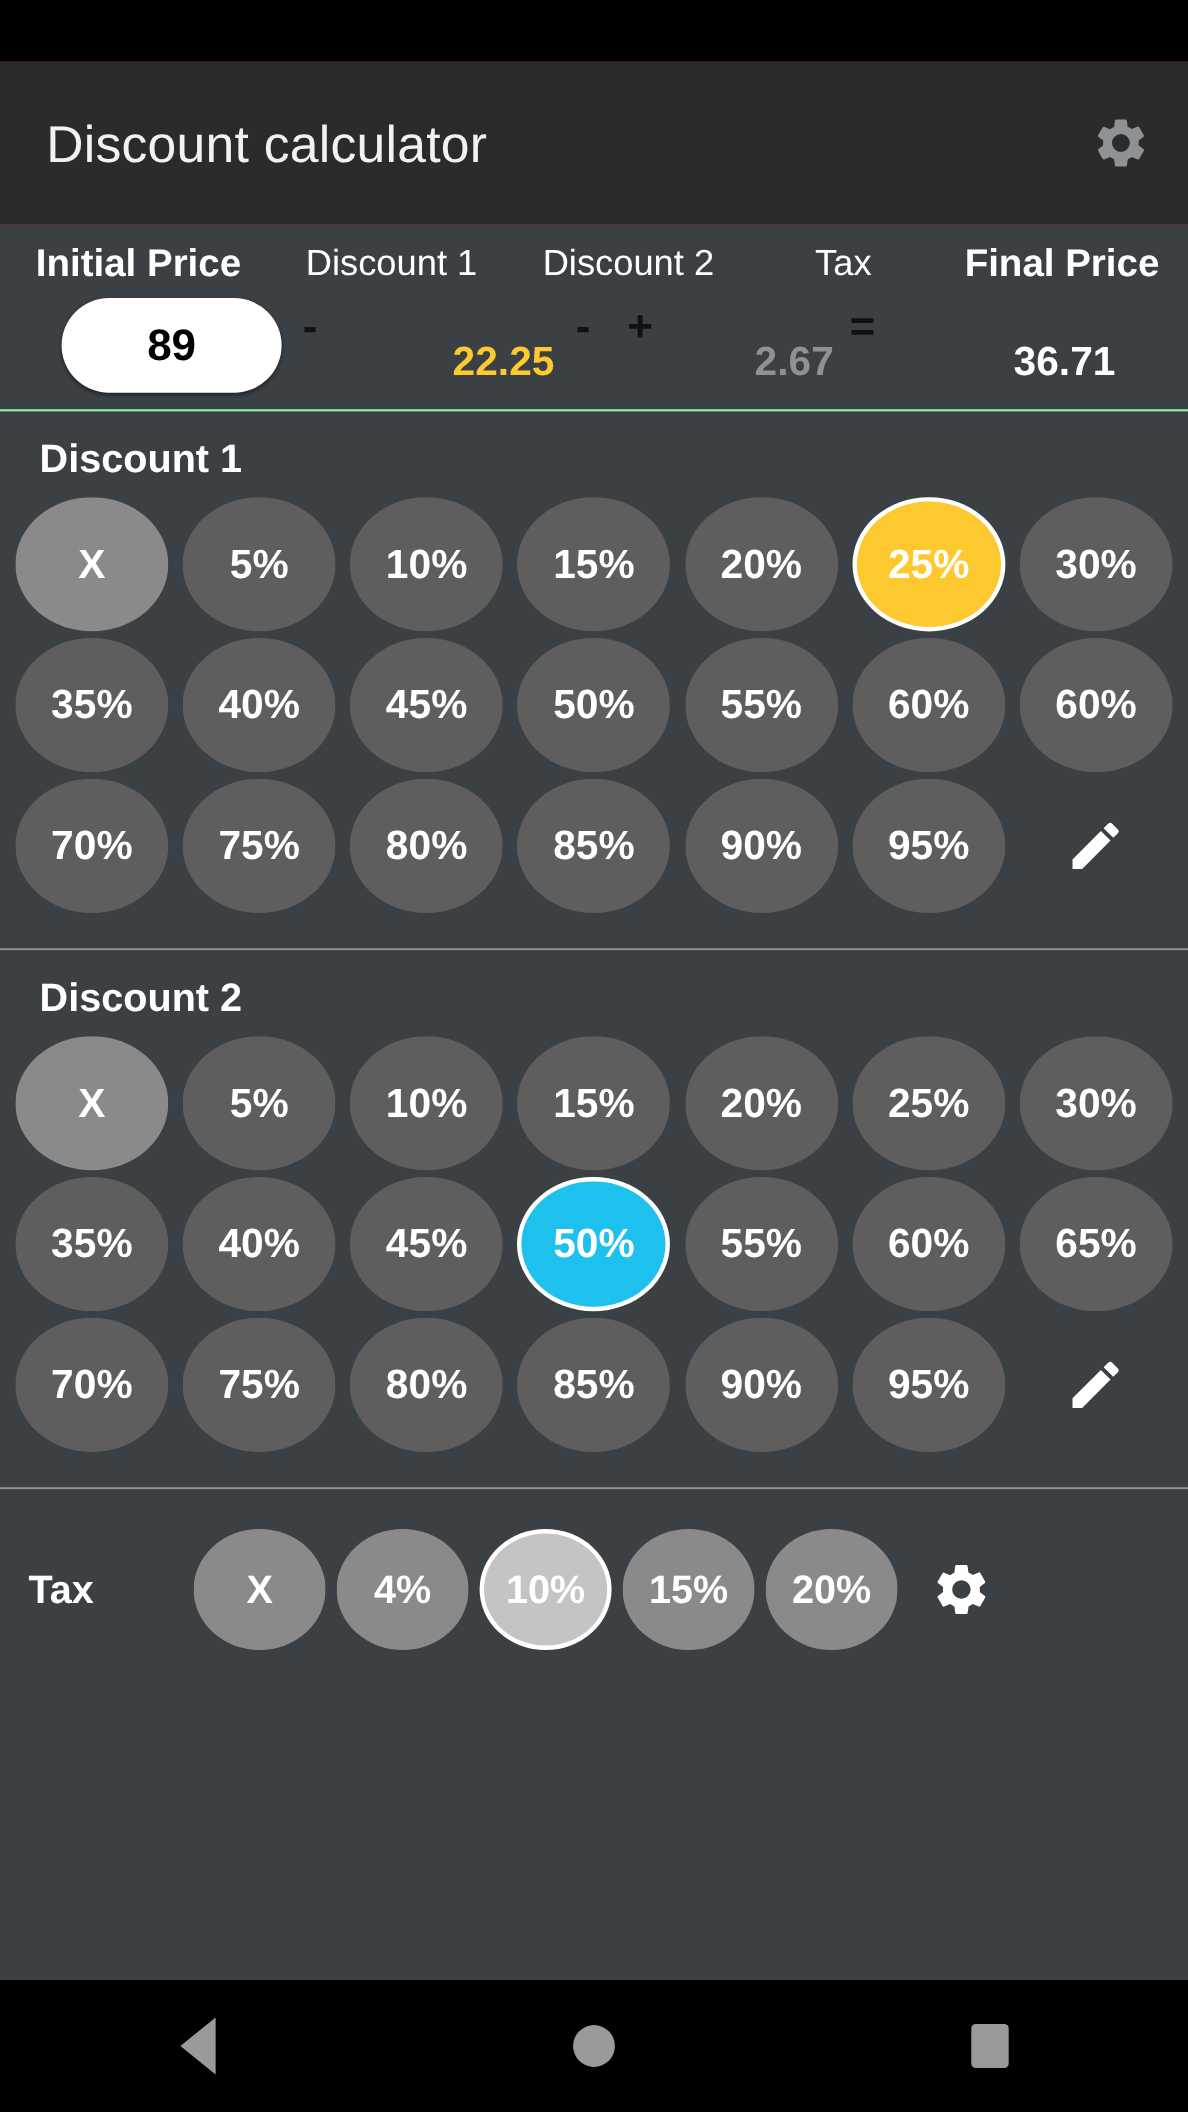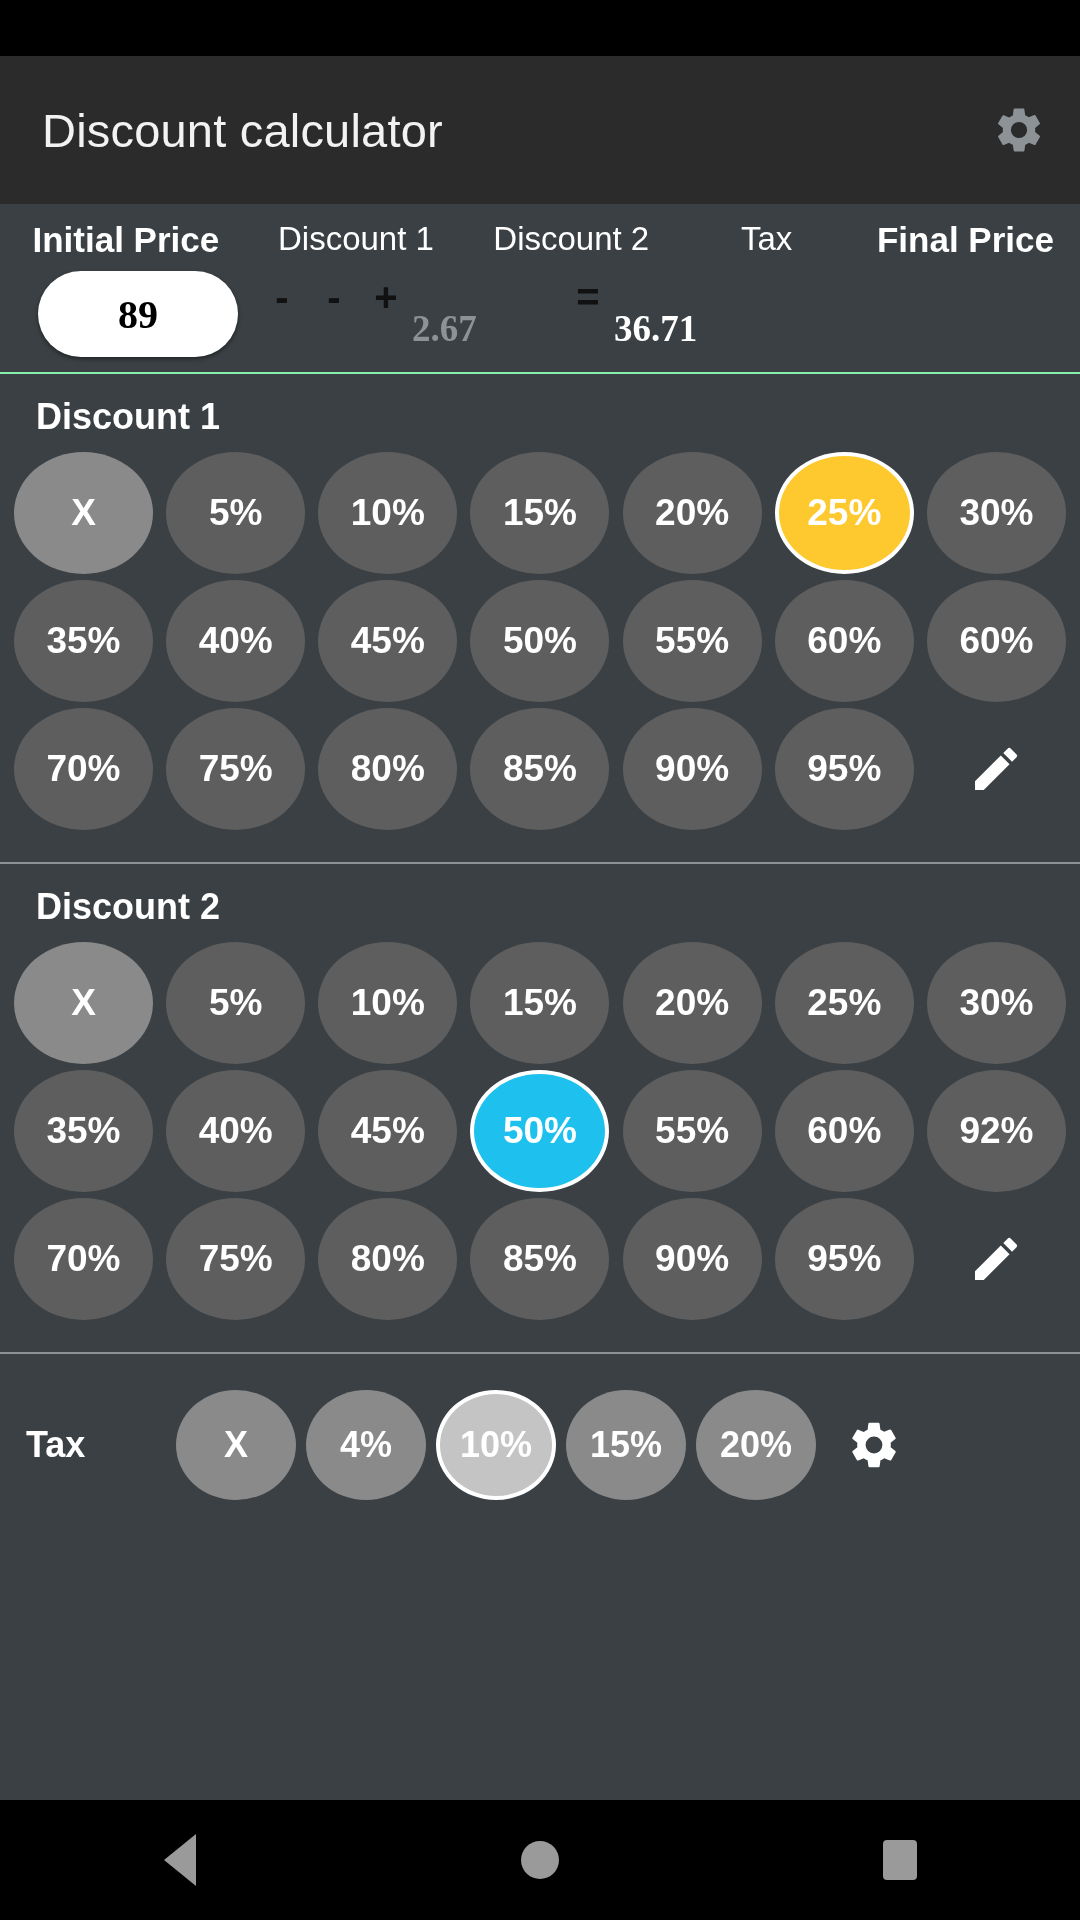--- a/index.html
+++ b/index.html
@@ -115,21 +115,21 @@
     box-shadow: 0 2px 4px rgba(0,0,0,0.45);
     display: flex;
     align-items: center;
     justify-content: center;
     color: #000;
     font-size: 40px;
     font-weight: bold;
     box-sizing: border-box;
     margin-left: 12px;
   }
-  .cell-wrap { display: flex; justify-content: flex-start; font-family: Liberation Serif, serif; }
+  .cell-wrap { display: flex; justify-content: flex-end; }
   .val {
     font-size: 37px;
     font-weight: bold;
     line-height: 1;
     margin-top: 28px;
     text-align: center;
   }
   .val.d1    { color: #fdc92f; }
   .val.d2    { color: #1ec0ed; }
   .val.tax   { color: #8d9296; }
@@ -303,20 +303,23 @@
       <div class="sum-col c-final">
         <span class="lbl bold">Final Price</span>
       </div>
     </div>
 
     <div class="sum-values">
       <div class="c-initial cell-wrap">
         <div class="price-input">89</div>
       </div>
       <div class="op">-</div>
+      <div class="c-d1 cell-wrap">
+        <div class="val d1">22.25</div>
+      </div>
       <div class="op">-</div>
       <div class="op">+</div>
       <div class="c-tax cell-wrap">
         <div class="val tax">2.67</div>
       </div>
       <div class="op">=</div>
       <div class="c-final cell-wrap">
         <div class="val final">36.71</div>
       </div>
     </div>
@@ -368,21 +371,21 @@
       <div class="chip">25%</div>
       <div class="chip">30%</div>
     </div>
     <div class="grid-row">
       <div class="chip">35%</div>
       <div class="chip">40%</div>
       <div class="chip">45%</div>
       <div class="chip sel-cyan">50%</div>
       <div class="chip">55%</div>
       <div class="chip">60%</div>
-      <div class="chip">92%</div>
+      <div class="chip">65%</div>
     </div>
     <div class="grid-row">
       <div class="chip">70%</div>
       <div class="chip">75%</div>
       <div class="chip">80%</div>
       <div class="chip">85%</div>
       <div class="chip">90%</div>
       <div class="chip">95%</div>
       <div class="chip edit">
         <svg class="pencil-icon" viewBox="0 0 24 24" aria-hidden="true">

